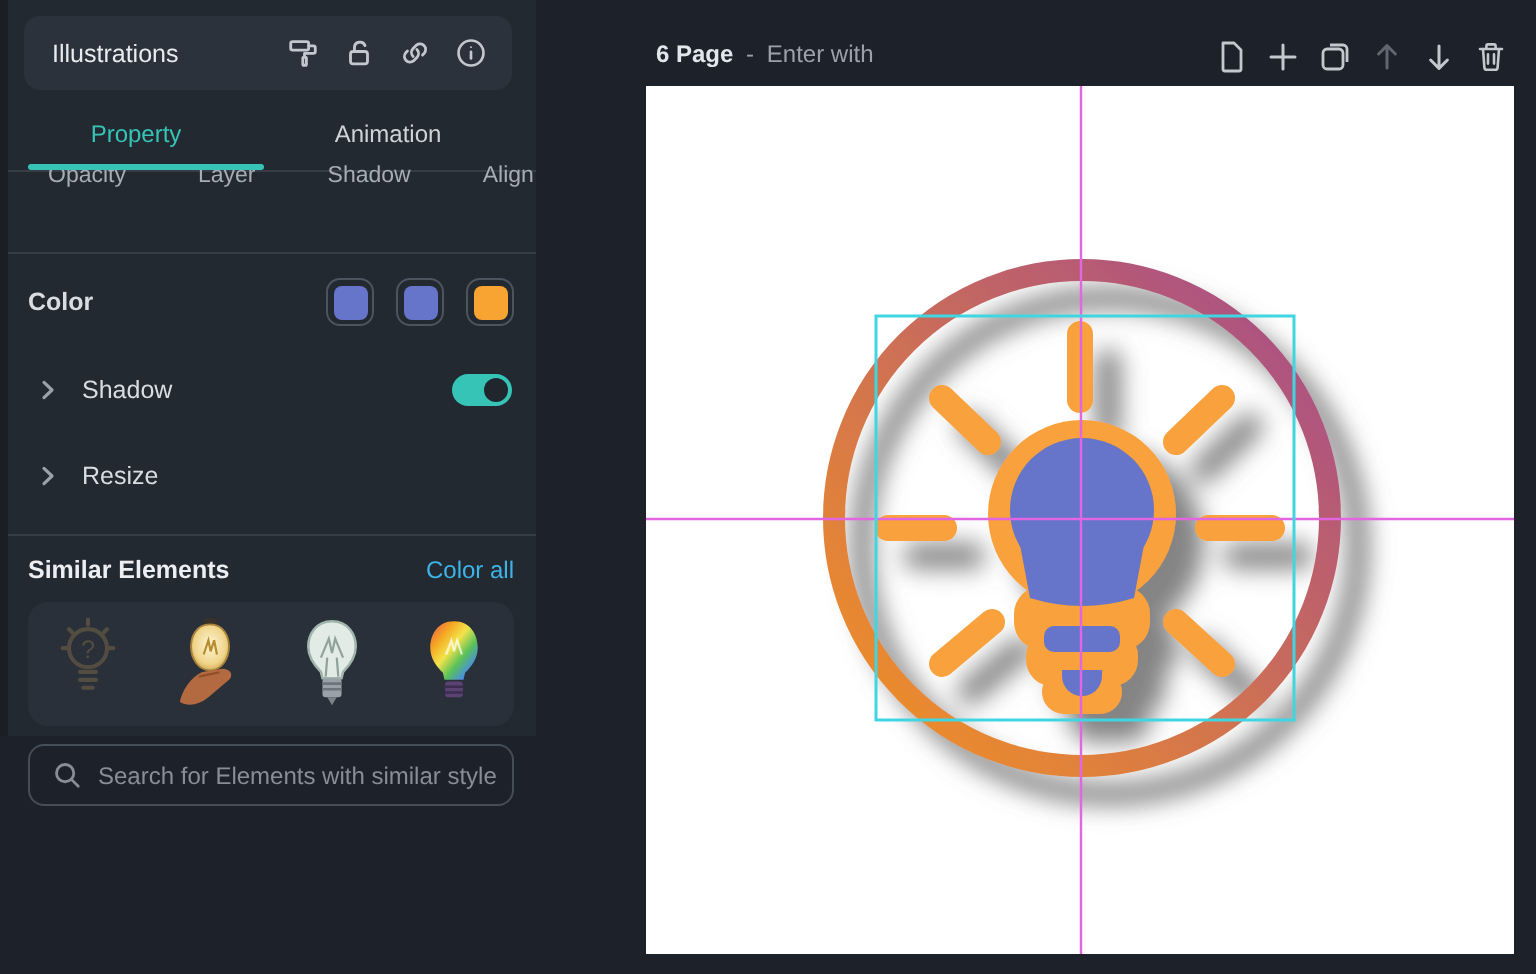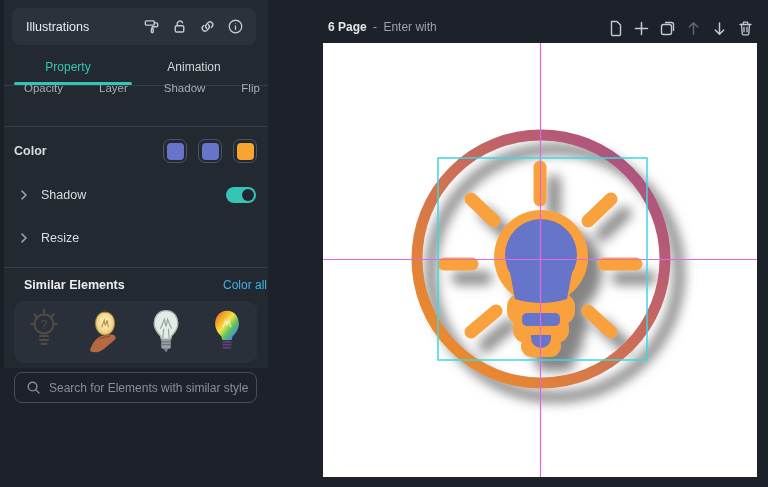--- a/index.html
+++ b/index.html
@@ -57,21 +57,21 @@
 
   .toggle {
     width:30px; height:16px; border-radius:9px; background:var(--accent);
     position:relative; margin-right:16px; cursor:pointer;
   }
   .toggle .knob {
     position:absolute; right:2px; top:2px; width:12px; height:12px;
     border-radius:50%; background:#20262e;
   }
 
-  .similar-header { position:absolute; left:20px; top:278px; width:243px; display:flex; align-items:center; }
+  .similar-header { position:absolute; left:10px; top:278px; width:243px; display:flex; align-items:center; }
   .similar-title { font-size:12.5px; font-weight:bold; color:#eceef1; flex:1; }
   .show-all { font-size:12px; color:var(--link-blue); cursor:pointer; }
 
   .thumbs {
     position:absolute; left:10px; top:301px; width:243px; height:62px;
     background:#2a3039; border-radius:10px;
     display:flex; align-items:center; justify-content:space-around;
   }
   .thumb { width:44px; height:52px; display:flex; align-items:center; justify-content:center; cursor:pointer; }
   .thumb svg { width:38px; height:48px; display:block; }
@@ -146,21 +146,21 @@
     <div class="tab tab-property">Property</div>
     <div class="tab tab-animation">Animation</div>
   </div>
   <div class="tab-underline"></div>
   <div class="divider" style="top:84.5px"></div>
 
   <div class="submenu">
     <span class="submenu-item">Opacity</span>
     <span class="submenu-item">Layer</span>
     <span class="submenu-item">Shadow</span>
-    <span class="submenu-item">Flip</span>
+    <span class="submenu-item">Align</span>
   </div>
   <div class="divider" style="top:126px"></div>
 
   <div class="color-row">
     <span class="row-label">Color</span>
     <span class="swatches">
       <span class="swatch-ring">
           <span class="swatch" style="background: rgb(102, 116, 201);"></span>
         </span>
       <span class="swatch-ring">

